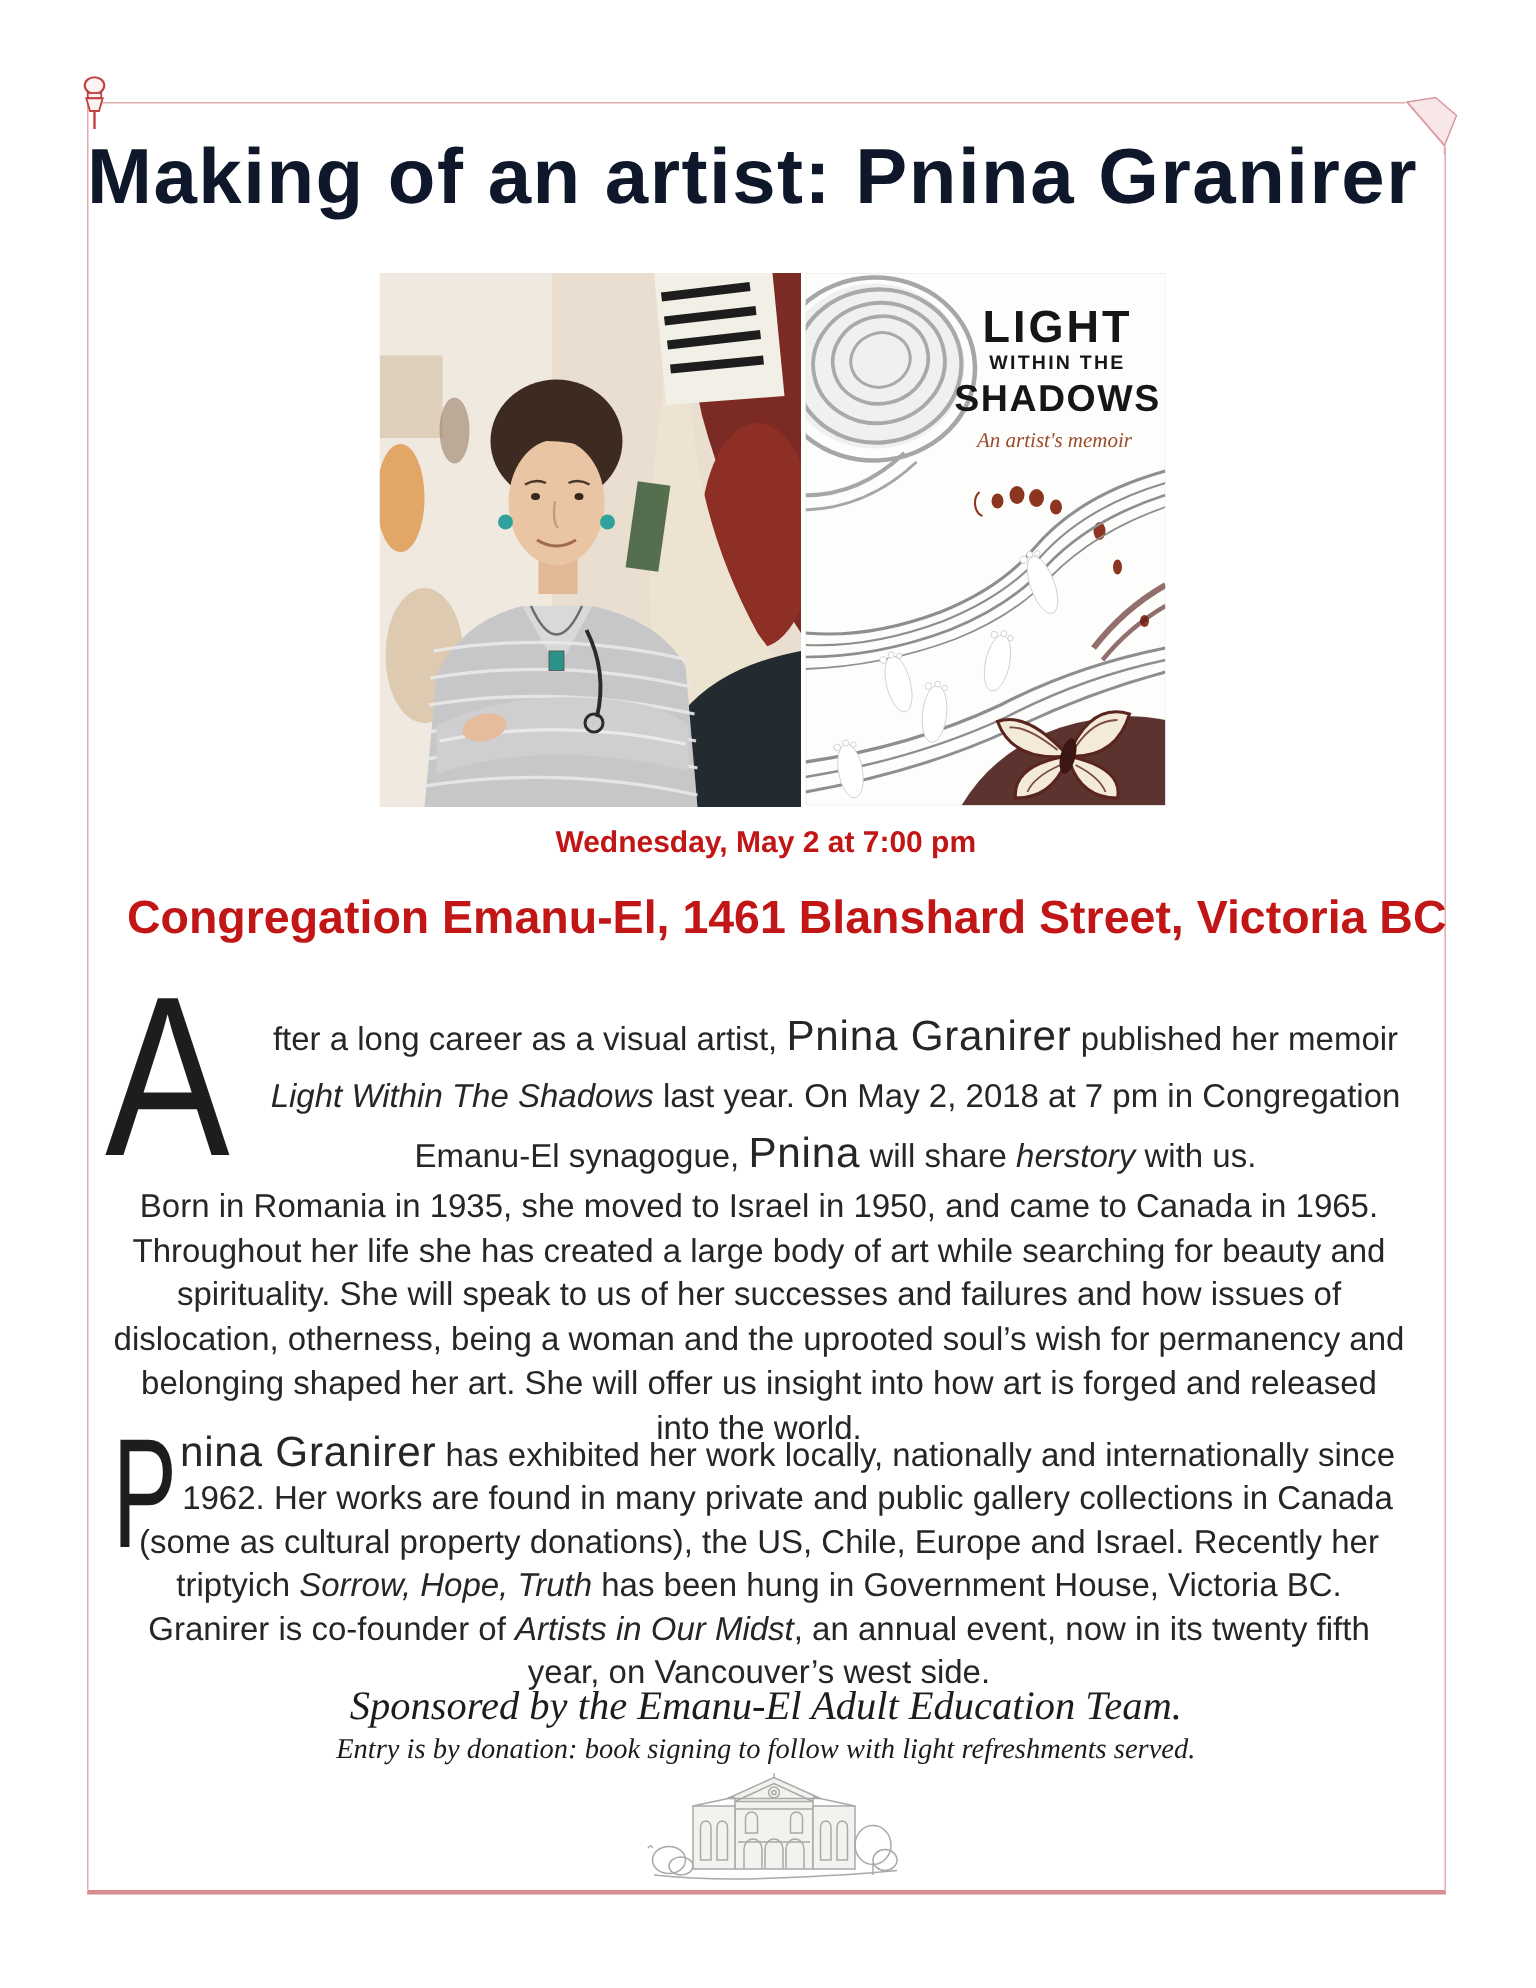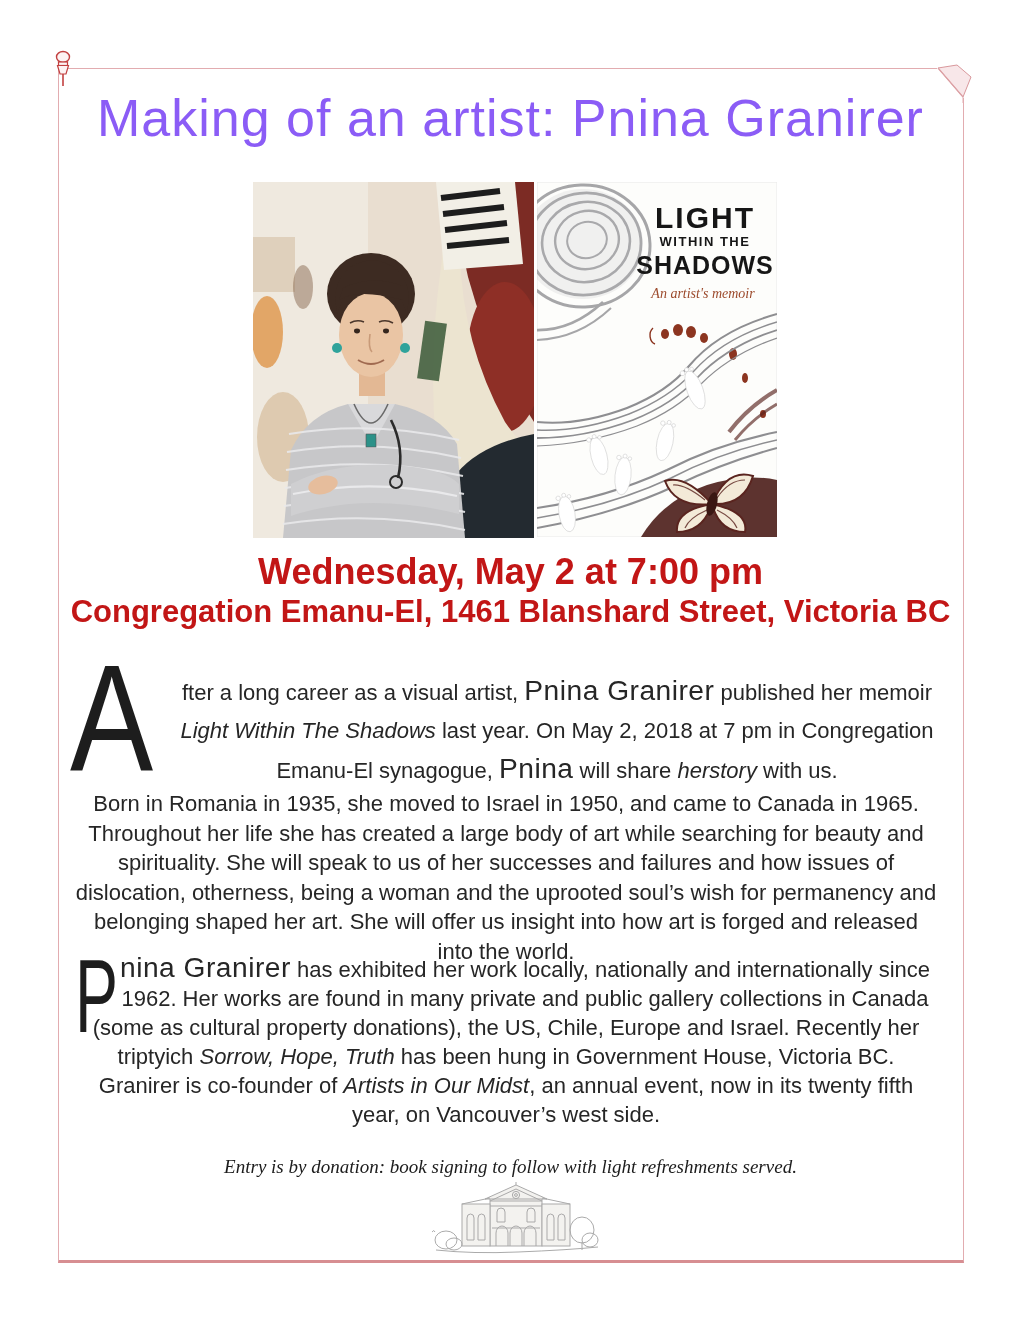--- a/index.html
+++ b/index.html
@@ -1,25 +1,25 @@
 <!DOCTYPE html>
 <html><head>
 <meta charset="utf-8">
 <style>
   html,body{margin:0;padding:0;background:#ffffff;}
   .canvas{position:relative;width:1024px;height:1325px;background:#ffffff;overflow:hidden;
           font-family:"Liberation Sans",sans-serif;color:#262626;}
   .page-border{position:absolute;left:58px;top:68px;width:904px;height:1191px;
                border:1px solid #e2acb0;border-bottom:3px solid #d78e92;background:#ffffff;}
   .abs{position:absolute;}
-  .title{left:58px;top:88px;width:905px;text-align:center;color:#8b5cf6;
-         font-size:52px;font-weight:400;letter-spacing:1px;}
+  .title{left:58px;top:88px;width:905px;color:#0f172a;
+         font-size:52px;font-weight:700;letter-spacing:1px;}
   .red-line{left:58px;width:905px;text-align:center;color:#c21616;font-weight:600;}
-  .date-line{top:551px;font-size:36px;}
-  .loc-line{top:594px;font-size:31px;}
+  .date-line{top:551px;font-size:20px;}
+  .loc-line{top:594px;font-size:31px;padding-left:14px;}
   .para{left:75px;width:862px;font-size:22px;line-height:29.5px;text-align:center;}
   .para-intro{top:650px;line-height:38px;padding-left:102px;width:760px;}
   .para-bio{top:779px;margin-top:10px;}
   .para-bio2{top:931px;line-height:29px;}
   .dropcap-a{left:70px;top:642px;font-size:152px;line-height:1;color:#1d1d1d;
              transform:scaleX(.82);transform-origin:left top;font-weight:400;}
   .dropcap-p{float:left;width:38px;height:59px;font-size:104px;line-height:86px;
              color:#1d1d1d;transform:scaleX(.62);transform-origin:left top;overflow:visible;}
   .hand-name{font-size:1.28em;letter-spacing:.5px;}
   .ital{font-style:italic;}
@@ -211,20 +211,21 @@
   <div class="abs red-line date-line">Wednesday, May 2 at 7:00 pm</div>
   <div class="abs red-line loc-line">Congregation Emanu-El, 1461 Blanshard Street, Victoria BC</div>
 
   <div class="abs dropcap-a">A</div>
   <p class="abs para para-intro"><span>fter a long career as a visual artist, </span><span class="hand-name">Pnina Granirer</span><span> published her memoir </span><span class="ital">Light Within The Shadows</span><span> last year. On May 2, 2018 at 7 pm in Congregation Emanu-El synagogue, </span><span class="hand-name">Pnina</span><span> will share </span><span class="ital">herstory</span><span> with us.</span></p>
 
   <p class="abs para para-bio">Born in Romania in 1935, she moved to Israel in 1950, and came to Canada in 1965. Throughout her life she has created a large body of art while searching for beauty and spirituality. She will speak to us of her successes and failures and how issues of dislocation, otherness, being a woman and the uprooted soul’s wish for permanency and belonging shaped her art. She will offer us insight into how art is forged and released into the world.</p>
 
   <p class="abs para para-bio2"><span class="dropcap-p">P</span><span class="hand-name">nina Granirer</span><span> has exhibited her work locally, nationally and internationally since 1962. Her works are found in many private and public gallery collections in Canada (some as cultural property donations), the US, Chile, Europe and Israel. Recently her triptyich </span><span class="ital">Sorrow, Hope, Truth</span><span> has been hung in Government House, Victoria BC. Granirer is co-founder of </span><span class="ital">Artists in Our Midst</span><span>, an annual event, now in its twenty fifth year, on Vancouver’s west side.</span></p>
 
+  <div class="abs footer-line sponsor">Sponsored by the Emanu-El Adult Education Team.</div>
   <div class="abs footer-line entry">Entry is by donation: book signing to follow with light refreshments served.</div>
 
   <svg class="abs" style="left:428px;top:1182px;" width="178" height="78" viewBox="0 0 178 78">
     <g stroke="#9b9b9b" stroke-width="1" fill="none" opacity=".85">
       <path d="M8,68 Q45,72 90,70 Q140,68 170,65"></path>
       <rect x="62" y="16" width="52" height="48" fill="#f2f0ed"></rect>
       <polygon points="57,17 88,3 119,17" fill="#f2f0ed"></polygon>
       <polygon points="62,19 88,7 114,19"></polygon>
       <circle cx="88" cy="13" r="3.6"></circle>
       <circle cx="88" cy="13" r="1.4"></circle>

